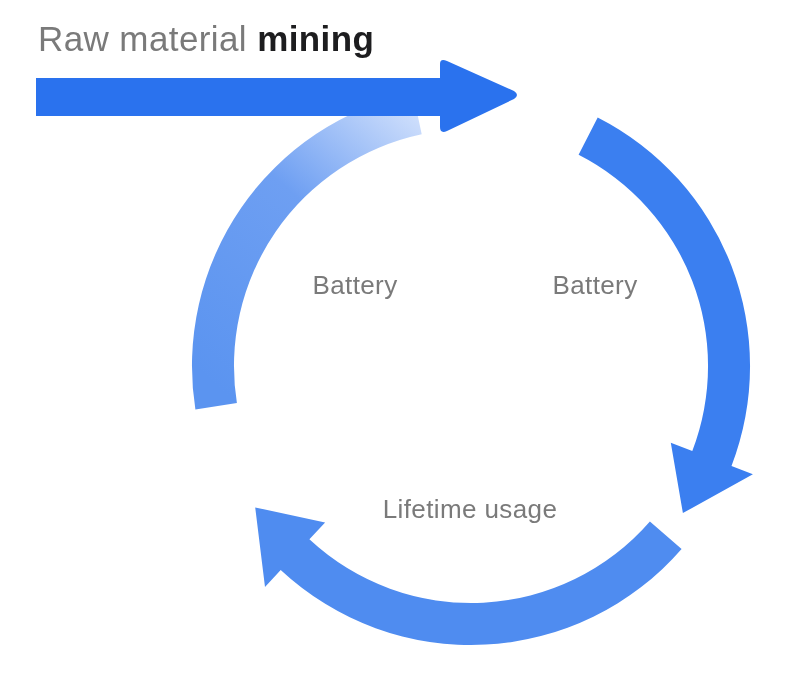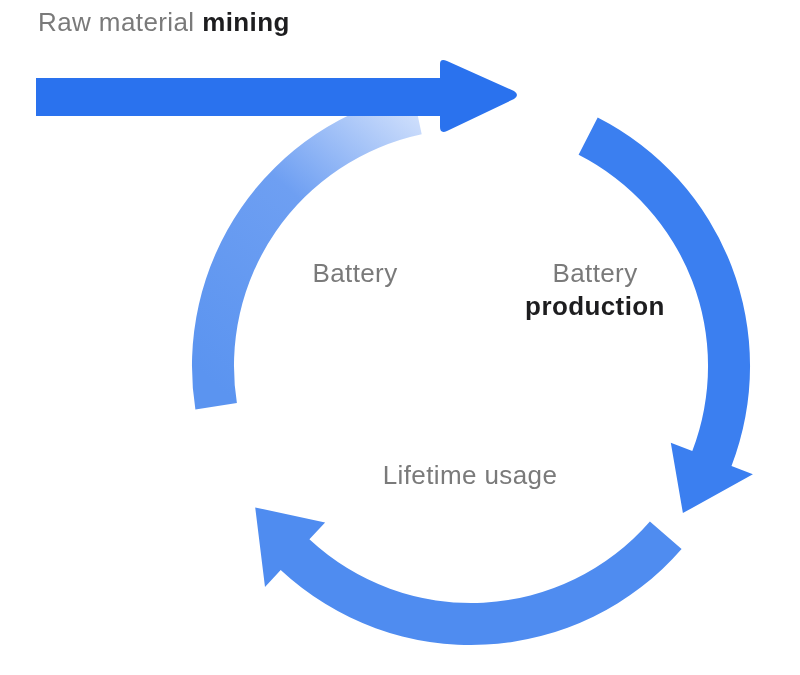--- a/index.html
+++ b/index.html
@@ -2,25 +2,25 @@
 <html><head>
   <meta charset="utf-8">
   <style>
     html, body { margin: 0; padding: 0; background: #ffffff; }
     body { width: 800px; height: 675px; position: relative; overflow: hidden;
            font-family: "Liberation Sans", "DejaVu Sans", sans-serif; }
     #diagram { position: absolute; left: 0; top: 0; width: 800px; height: 675px; }
     .lbl { position: absolute; font-size: 26px; line-height: 33px; letter-spacing: 0.4px; white-space: nowrap; }
     .light { color: #7a7a7a; }
     .dark { color: #1d1d1f; font-weight: 600; }
-    .center { text-align: center; }
-    #title { left: 38px; top: 6px; font-size: 26px; }
+    .center { text-align: center; margin-top: 12px; }
+    #title { left: 38px; top: 22px; font-size: 35px; }
     #recycling { left: 270px; top: 257px; width: 170px; }
     #production { left: 505px; top: 257px; width: 180px; }
-    #usage { left: 340px; top: 459px; width: 260px; }
+    #usage { left: 340px; top: 481px; width: 260px; }
   </style>
 </head>
 <body>
 
 <svg id="diagram" viewBox="0 0 800 675" xmlns="http://www.w3.org/2000/svg">
   <defs>
     <linearGradient id="recycleGrad" gradientUnits="userSpaceOnUse" x1="210" y1="380" x2="445" y2="115">
       <stop offset="0" id="rg0" stop-color="#5b94f0"></stop>
       <stop offset="0.55" id="rg1" stop-color="#6e9ff2"></stop>
       <stop offset="1" id="rg2" stop-color="#dbe7fd"></stop>
@@ -40,18 +40,17 @@
   <span class="light">Raw material</span>
   <span class="dark">mining</span>
 </div>
 
 <div id="recycling" class="lbl center">
   <div class="light">Battery</div>
 </div>
 
 <div id="production" class="lbl center">
   <div class="light">Battery</div>
-  <div class="dark">production</div>
 </div>
 
 <div id="usage" class="lbl center">
   <div class="light">Lifetime usage</div>
 </div>
 
 </body></html>

